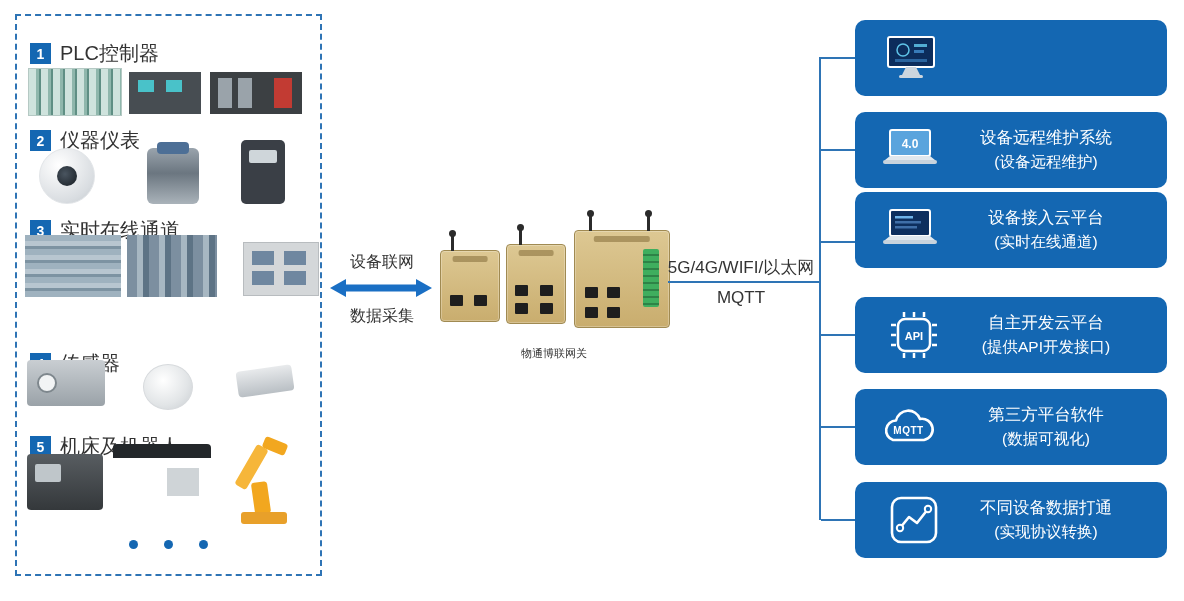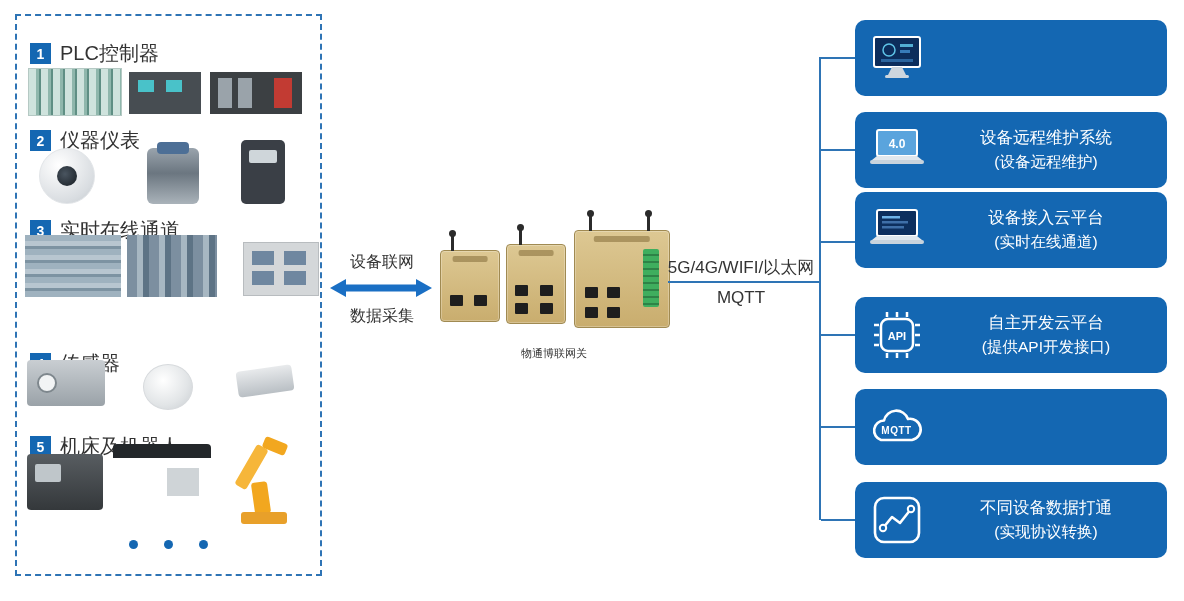--- a/index.html
+++ b/index.html
@@ -81,21 +81,21 @@
   .term{position:absolute;background:repeating-linear-gradient(180deg,#3fae5e 0 5px,#2e8347 5px 7px);border-radius:2px;}
   .gw-caption{position:absolute;left:438px;top:346px;width:232px;text-align:center;font-size:11px;color:#333;}
   .link-label{position:absolute;left:658px;width:166px;text-align:center;font-size:17px;color:#333;}
   .feeder{position:absolute;left:668px;top:281px;width:152px;height:2px;background:#2e74b5;}
   .trunk{position:absolute;left:819px;top:57px;width:2px;height:463px;background:#2e74b5;}
   .stub{position:absolute;left:821px;width:34px;height:2px;background:#2e74b5;}
 
   
   .rbox{position:absolute;left:855px;width:312px;height:76px;background:#1467b2;border-radius:10px;
         display:flex;align-items:center;color:#fff;}
-  .ricon{width:84px;display:flex;align-items:center;justify-content:center;flex:0 0 auto;}
+  .ricon{width:84px;display:flex;align-items:center;justify-content:flex-end;flex:0 0 auto;}
   .rtxt{flex:1;display:flex;flex-direction:column;align-items:center;text-align:center;gap:5px;
         line-height:1.2;padding-right:14px;}
   .rtitle{font-size:16.5px;}
   .rsub{font-size:15.5px;}
 </style>
 </head>
 <body>
 
 <div class="canvas">
 
@@ -257,20 +257,24 @@
     </div>
   </div>
 
   <div class="rbox" style="top:389px">
     <div class="ricon">
       <svg width="60" height="42" viewBox="0 0 60 42">
         <path d="M14 34 A10 10 0 0 1 17 14.5 A12.5 12.5 0 0 1 41 13 A9.5 9.5 0 0 1 45 34 Z" fill="none" stroke="#ffffff" stroke-width="2.6" stroke-linejoin="round"></path>
         <text x="29.5" y="28" text-anchor="middle" font-size="10" font-weight="bold" fill="#ffffff" letter-spacing="0.5" font-family="Liberation Sans, sans-serif">MQTT</text>
       </svg>
     </div>
+    <div class="rtxt">
+      <div class="rtitle">第三方平台软件</div>
+      <div class="rsub">(数据可视化)</div>
+    </div>
   </div>
 
   <div class="rbox" style="top:482px">
     <div class="ricon">
       <svg width="50" height="50" viewBox="0 0 50 50">
         <rect x="3" y="3" width="44" height="44" rx="9" fill="none" stroke="#ffffff" stroke-width="2.6"></rect>
         <polyline points="11,33 20,22 28,28 39,14" fill="none" stroke="#ffffff" stroke-width="2.6" stroke-linecap="round" stroke-linejoin="round"></polyline>
         <circle cx="11" cy="33" r="3.2" fill="#1467b2" stroke="#ffffff" stroke-width="2"></circle>
         <circle cx="39" cy="14" r="3.2" fill="#1467b2" stroke="#ffffff" stroke-width="2"></circle>
       </svg>

